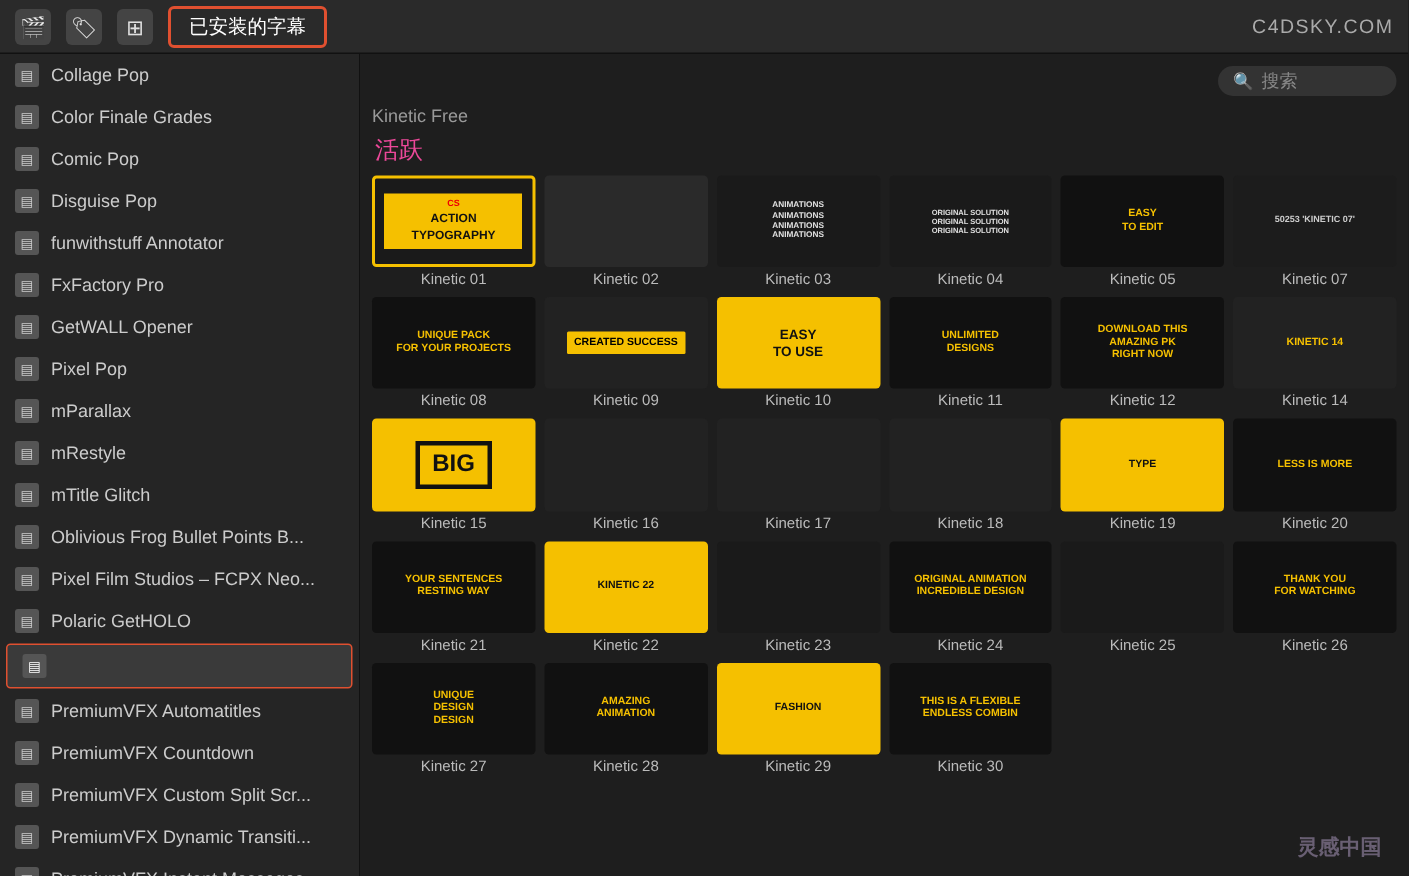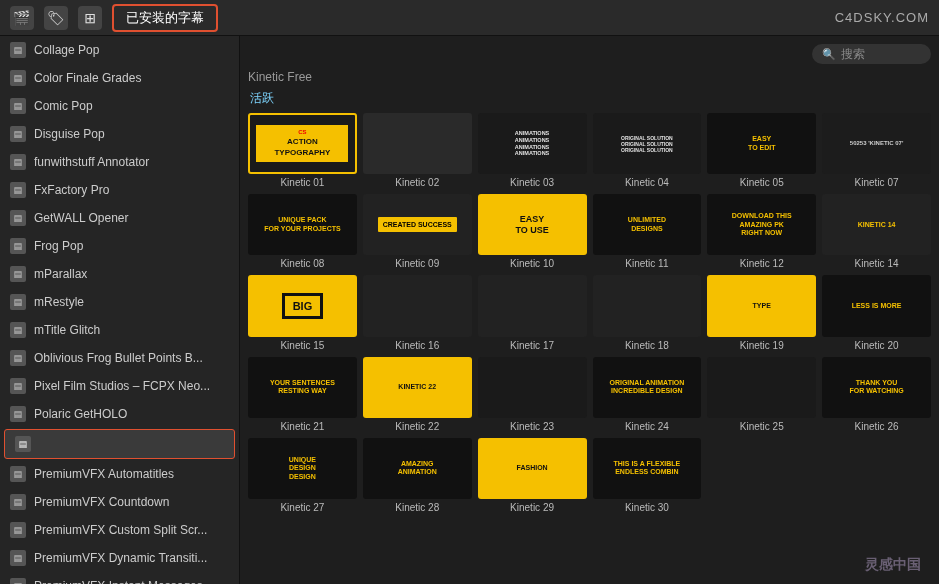--- a/index.html
+++ b/index.html
@@ -113,22 +113,22 @@
       border: none;
       outline: none;
       color: #ccc;
       font-size: 12px;
       width: 80px;
     }
     .search-input-wrap input::placeholder { color: #888; }
 
     
     .section-header {
-      font-size: 12px;
-      color: #7dd3fc;
+      font-size: 16px;
+      color: #ec4899;
       margin: 6px 0 6px 2px;
     }
 
     
     .grid {
       display: grid;
       grid-template-columns: repeat(6, 1fr);
       gap: 6px;
     }
 
@@ -213,21 +213,21 @@
       <div class="sidebar-item">
         <div class="sidebar-item-icon">▤</div>
         <span>FxFactory Pro</span>
       </div>
       <div class="sidebar-item">
         <div class="sidebar-item-icon">▤</div>
         <span>GetWALL Opener</span>
       </div>
       <div class="sidebar-item">
         <div class="sidebar-item-icon">▤</div>
-        <span>Frog Pop</span>
+        <span>Pixel Pop</span>
       </div>
       <div class="sidebar-item">
         <div class="sidebar-item-icon">▤</div>
         <span>mParallax</span>
       </div>
       <div class="sidebar-item">
         <div class="sidebar-item-icon">▤</div>
         <span>mRestyle</span>
       </div>
       <div class="sidebar-item">
@@ -365,21 +365,21 @@
           <div class="grid-label">Kinetic 12</div>
         </div>
         <div class="grid-item">
           <div class="grid-thumb" style="background: rgb(34, 34, 34);">
             <span style="position: absolute; font-weight: 900; text-transform: uppercase; font-size: 7px; line-height: 1.2; text-align: center; padding: 2px; white-space: pre; color: rgb(245, 192, 0);">Kinetic 14</span>
           </div>
           <div class="grid-label">Kinetic 14</div>
         </div>
         <div class="grid-item">
           <div class="grid-thumb" style="background: rgb(245, 192, 0);">
-            <div style="border: 3px solid rgb(17, 17, 17); padding: 4px 8px; font-size: 11px; font-weight: 900; color: rgb(17, 17, 17); text-align: left;">BIG</div>
+            <div style="border: 3px solid rgb(17, 17, 17); padding: 4px 8px; font-size: 16px; font-weight: 900; color: rgb(17, 17, 17); text-align: left;">BIG</div>
           </div>
           <div class="grid-label">Kinetic 15</div>
         </div>
         <div class="grid-item">
           <div class="grid-thumb" style="background: rgb(34, 34, 34);"></div>
           <div class="grid-label">Kinetic 16</div>
         </div>
         <div class="grid-item">
           <div class="grid-thumb" style="background: rgb(34, 34, 34);"></div>
           <div class="grid-label">Kinetic 17</div>

